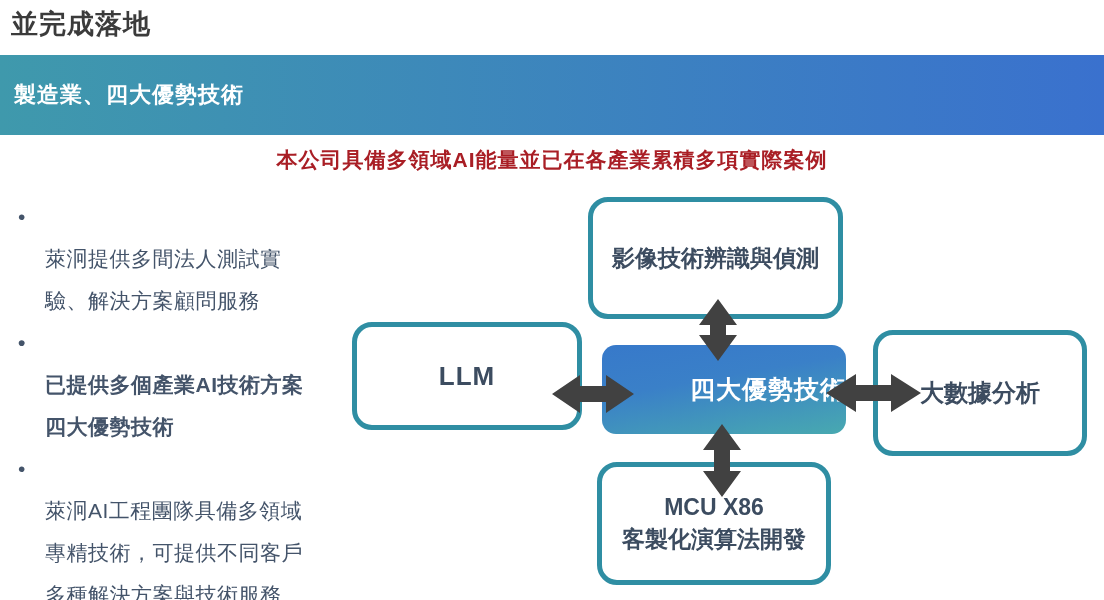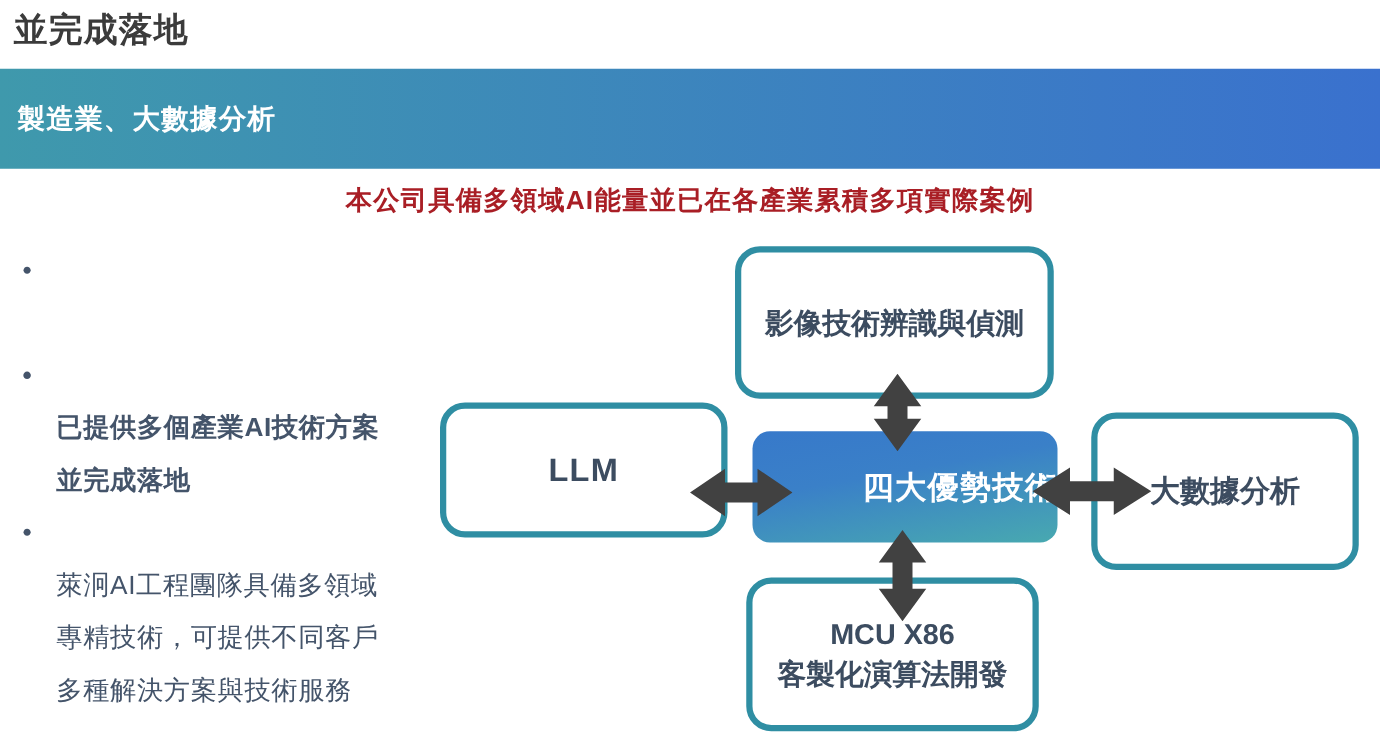--- a/index.html
+++ b/index.html
@@ -48,32 +48,33 @@
   .arrow{position:absolute;z-index:6;}
 </style>
 </head>
 <body>
 
 <div class="slide">
 
   <div class="page-title">並完成落地</div>
 
   <div class="banner">
-    <div class="banner-label">製造業、大數據分析</div>
+    <div class="banner-label">製造業、四大優勢技術</div>
   </div>
 
   <div class="headline">本公司具備多領域AI能量並已在各產業累積多項實際案例</div>
 
   <div class="bullets">
     <div class="bullet-item">
-      <span class="dot">•</span>
+      <span class="dot">•</span><span>萊泂提供多間法人測試實
+驗、解決方案顧問服務</span>
     </div>
     <div class="bullet-item bold">
       <span class="dot">•</span><span>已提供多個產業AI技術方案
-並完成落地</span>
+四大優勢技術</span>
     </div>
     <div class="bullet-item">
       <span class="dot">•</span><span>萊泂AI工程團隊具備多領域
 專精技術，可提供不同客戶
 多種解決方案與技術服務</span>
     </div>
   </div>
 
   <div class="node node-top">
     <span>影像技術辨識與偵測</span>

